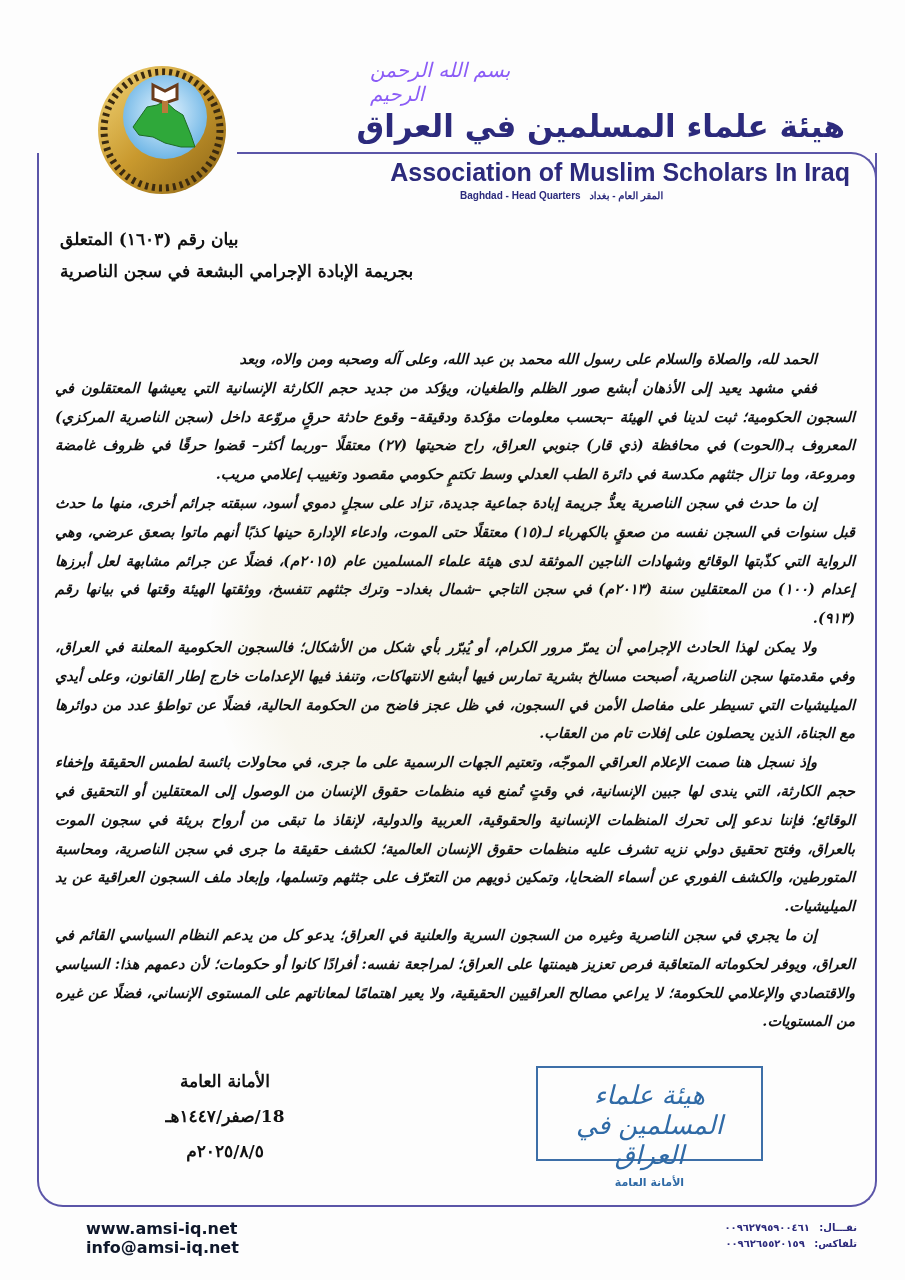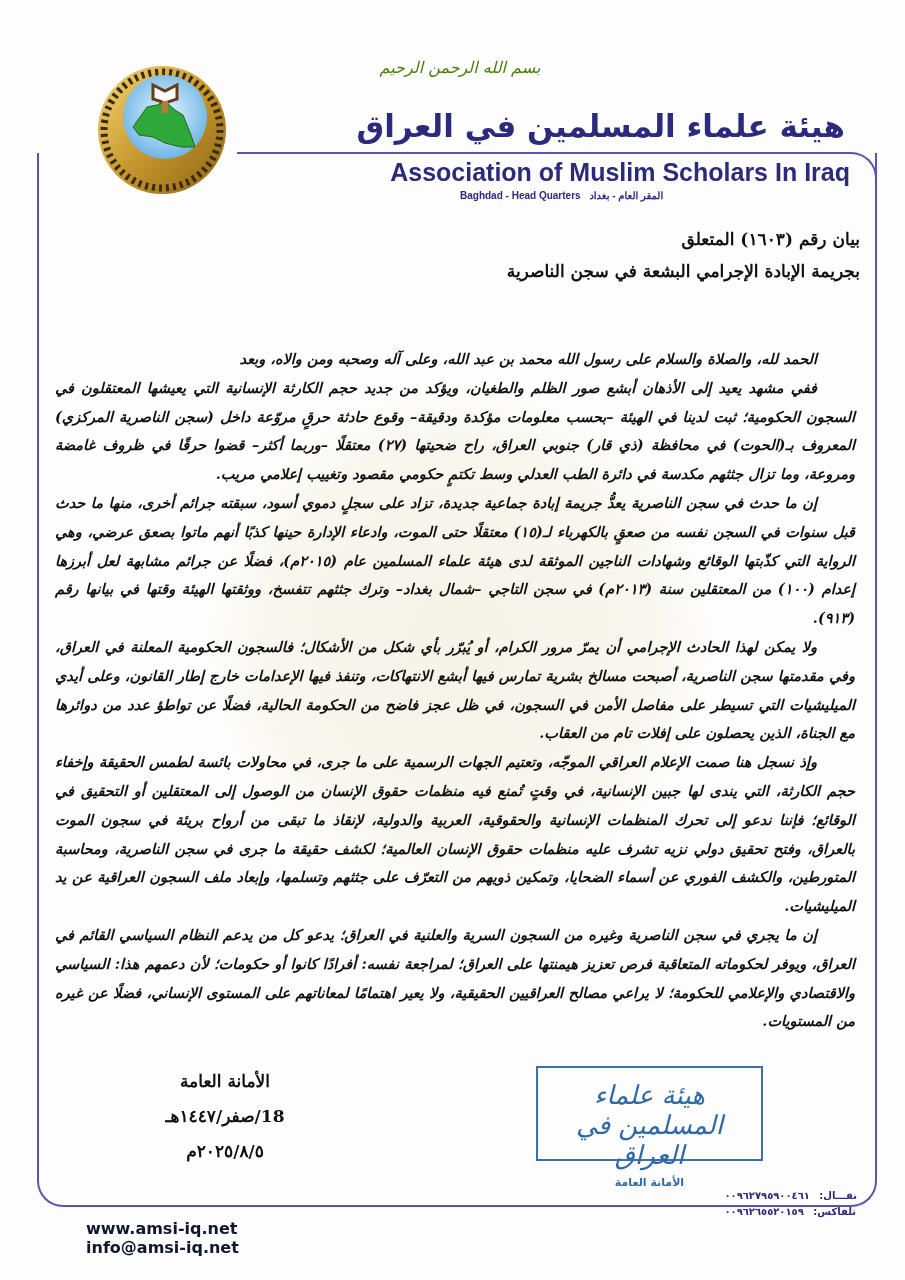--- a/index.html
+++ b/index.html
@@ -13,38 +13,38 @@
   }
   .frame-top {
     position: absolute; left: 237px; top: 152px; width: 640px; height: 40px;
     border-top: 2px solid #5b55a8; border-right: 2px solid #5b55a8; border-radius: 0 26px 0 0; box-sizing: border-box;
   }
   .logo {
     position: absolute; left: 95px; top: 55px; width: 135px; height: 150px;
   }
   .basmala {
     position: absolute; left: 370px; top: 58px; width: 180px; height: 30px;
-    font-family: "DejaVu Serif", serif; color: #4d7c0f; font-size: 16px; direction: rtl; text-align: center;
+    font-family: "DejaVu Serif", serif; color: #8b5cf6; font-size: 20px; direction: rtl; text-align: left;
     font-style: italic;
   }
   .org-ar {
     position: absolute; right: 60px; top: 108px; direction: rtl;
     font-family: "DejaVu Sans", sans-serif; font-weight: bold; font-size: 31px; color: #2c2a7c; letter-spacing: 1px;
   }
   .org-en {
     position: absolute; right: 55px; top: 158px;
     font-family: "Liberation Sans", sans-serif; font-weight: bold; font-size: 25px; color: #2c2a7c; margin-left: 41px;
   }
   .hq {
     position: absolute; left: 460px; top: 190px; font-size: 10px; color: #2c2a7c;
     font-family: "Liberation Sans", sans-serif; font-weight: bold;
   }
   .hq span.ar { margin-left: 6px; }
   .titles {
-    position: absolute; left: 60px; width: 800px; top: 223px; text-align: right; direction: rtl;
+    position: absolute; left: 60px; width: 800px; top: 223px; text-align: left; direction: rtl;
     font-size: 17px; font-weight: bold; line-height: 32px;
   }
   .body {
     position: absolute; left: 55px; width: 800px; top: 345px; direction: rtl; text-align: justify;
     font-size: 14.5px; font-weight: bold; line-height: 28.8px; color: #111; font-style: italic;
   }
   .body p { margin: 0; text-indent: 38px; }
   .body p.first { text-indent: 38px; }
   .watermark {
     position: absolute; left: 210px; top: 390px; width: 500px; height: 500px; border-radius: 50%;
@@ -61,22 +61,22 @@
   }
   .stamp .cal {
     font-family: "DejaVu Serif", serif; font-style: italic; font-size: 26px; color: #2f6aa6; margin-top: 12px; letter-spacing: -1px;
   }
   .stamp .sub { font-family: "DejaVu Sans", sans-serif; font-size: 11px; color: #2f6aa6; font-weight: bold; margin-top: 6px; }
   .footer-left {
     position: absolute; left: 58px; top: 1219px; font-family: "DejaVu Sans", sans-serif; font-weight: bold;
     font-size: 16px; line-height: 19px; color: #0f172a; margin-left: 28px;
   }
   .footer-right {
-    position: absolute; right: 48px; top: 1188px; direction: rtl; font-family: "DejaVu Sans", sans-serif;
-    font-size: 10px; line-height: 16px; color: #2c2a7c; font-weight: bold; text-align: left; margin-left: 43px;
+    position: absolute; right: 48px; top: 1220px; direction: rtl; font-family: "DejaVu Sans", sans-serif;
+    font-size: 10px; line-height: 16px; color: #2c2a7c; font-weight: bold; text-align: right; margin-left: 43px;
   }
   .footer-right .num { direction: ltr; unicode-bidi: embed; margin-right: 6px; }
 </style>
 </head>
 <body>
 
 <div class="frame-top"></div>
 <div class="frame"></div>
 
 <div class="logo">

